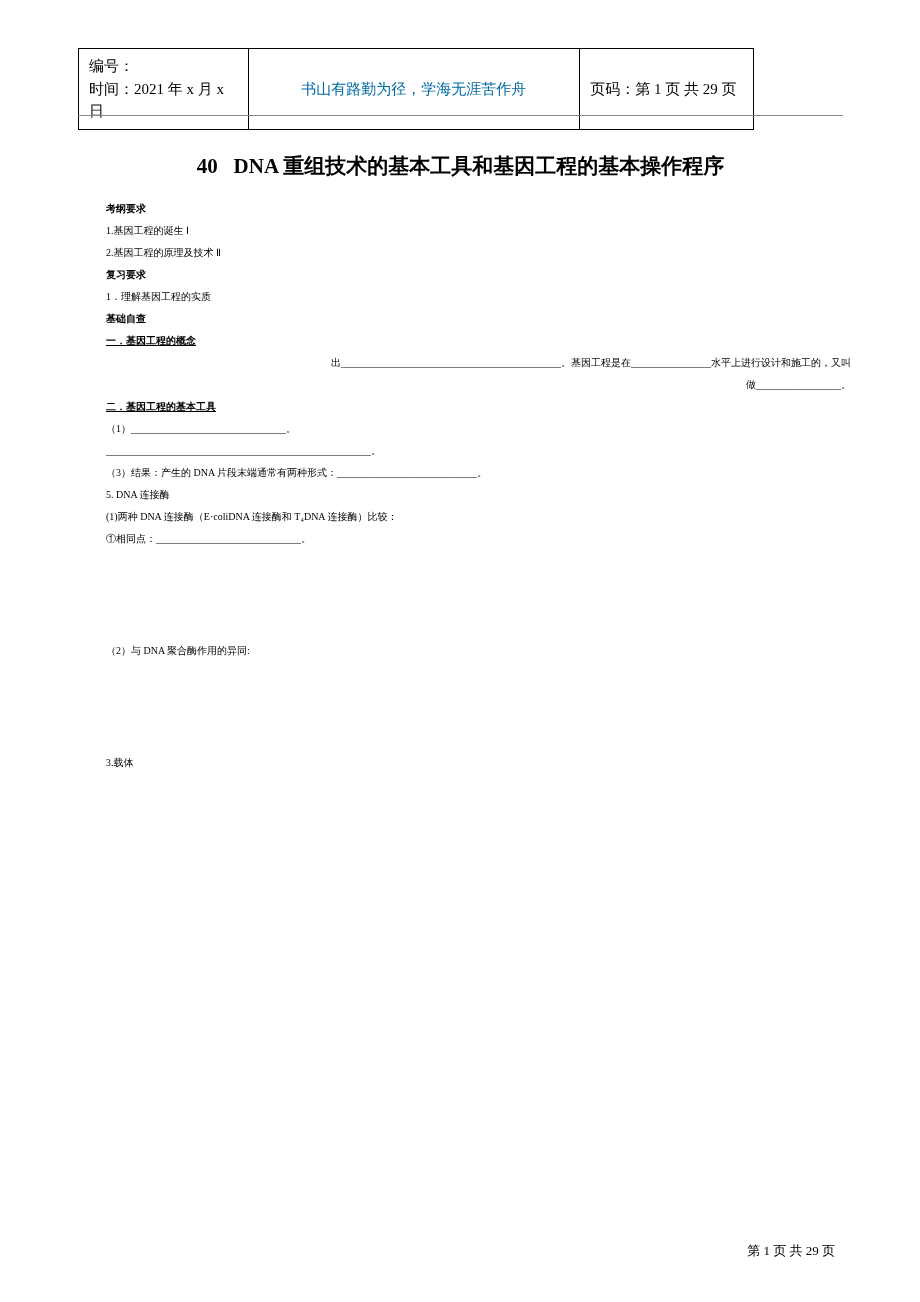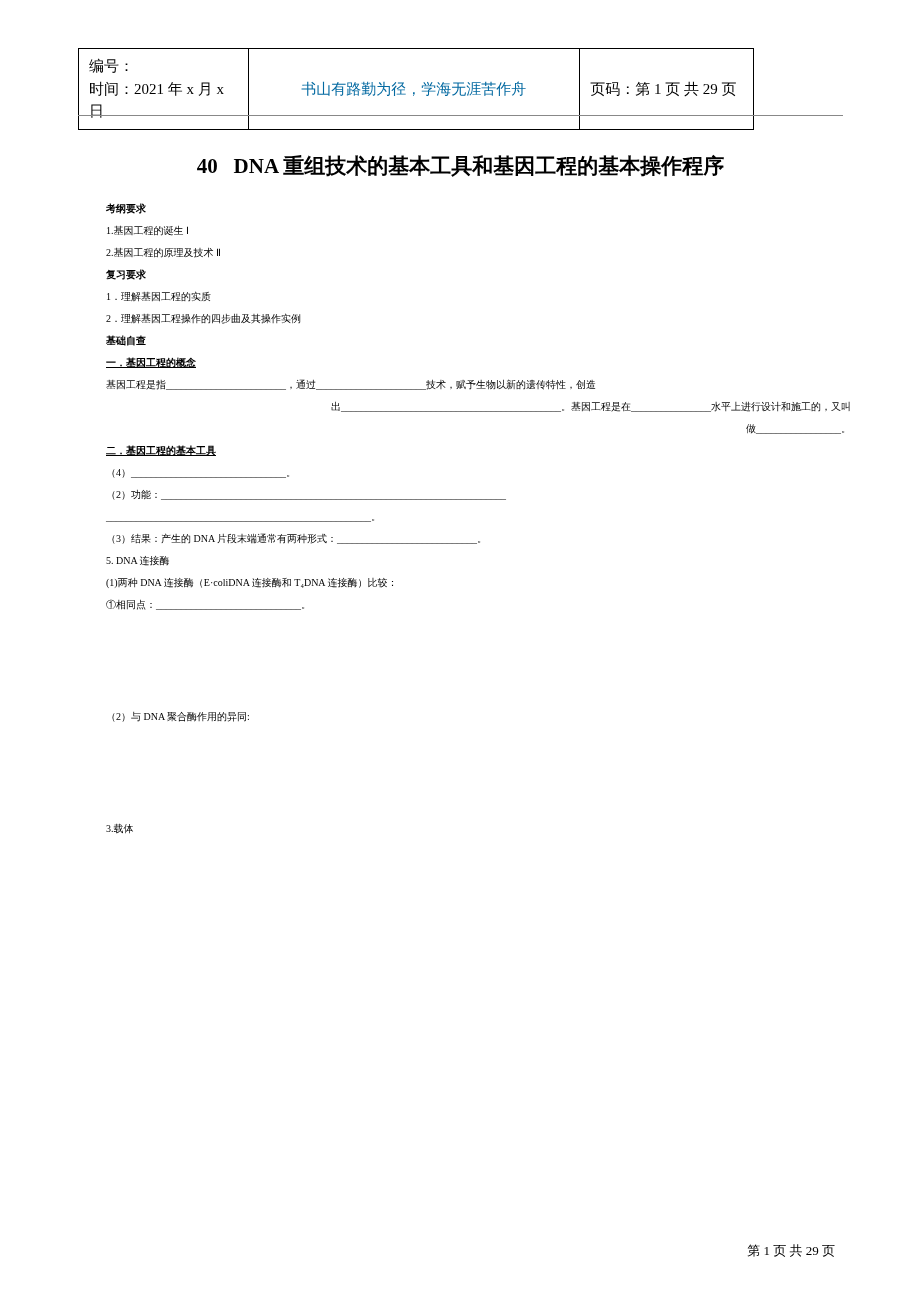--- a/index.html
+++ b/index.html
@@ -120,29 +120,26 @@
 <div class="title">
   <span class="num">40</span>&nbsp;&nbsp;&nbsp;<span>DNA 重组技术的基本工具和基因工程的基本操作程序</span>
 </div>
 
 <div class="content">
   <div class="p bold">考纲要求</div>
   <div class="p">1.基因工程的诞生       Ⅰ</div>
   <div class="p">2.基因工程的原理及技术     Ⅱ</div>
   <div class="p bold"> 复习要求</div>
   <div class="p">1．理解基因工程的实质</div>
-  <div class="p">2．理解基因工程操作的四步曲及其操作实例</div>
   <div class="p bold">基础自查</div>
   <div class="p bold u">一．基因工程的概念</div>
-  <div class="p">基因工程是指________________________，通过______________________技术，赋予生物以新的遗传特性，创造</div>
   <div class="p outdent">出____________________________________________。基因工程是在________________水平上进行设计和施工的，又叫</div>
   <div class="p outdent">做_________________。</div>
   <div class="p bold u">二．基因工程的基本工具</div>
-  <div class="p">（4）_______________________________。</div>
-  <div class="p">（2）功能：_____________________________________________________________________</div>
+  <div class="p">（1）_______________________________。</div>
   <div class="p">_____________________________________________________。</div>
   <div class="p">（3）结果：产生的 DNA 片段末端通常有两种形式：____________________________。</div>
   <div class="p">5. DNA 连接酶</div>
   <div class="p">(1)两种 DNA 连接酶（E·coliDNA 连接酶和 T₄DNA 连接酶）比较：</div>
   <div class="p">①相同点：_____________________________。</div>
   <div class="spacer-big"></div>
   <div class="p">（2）与 DNA 聚合酶作用的异同:</div>
   <div class="spacer-big"></div>
   <div class="p">3.载体</div>
 </div>

